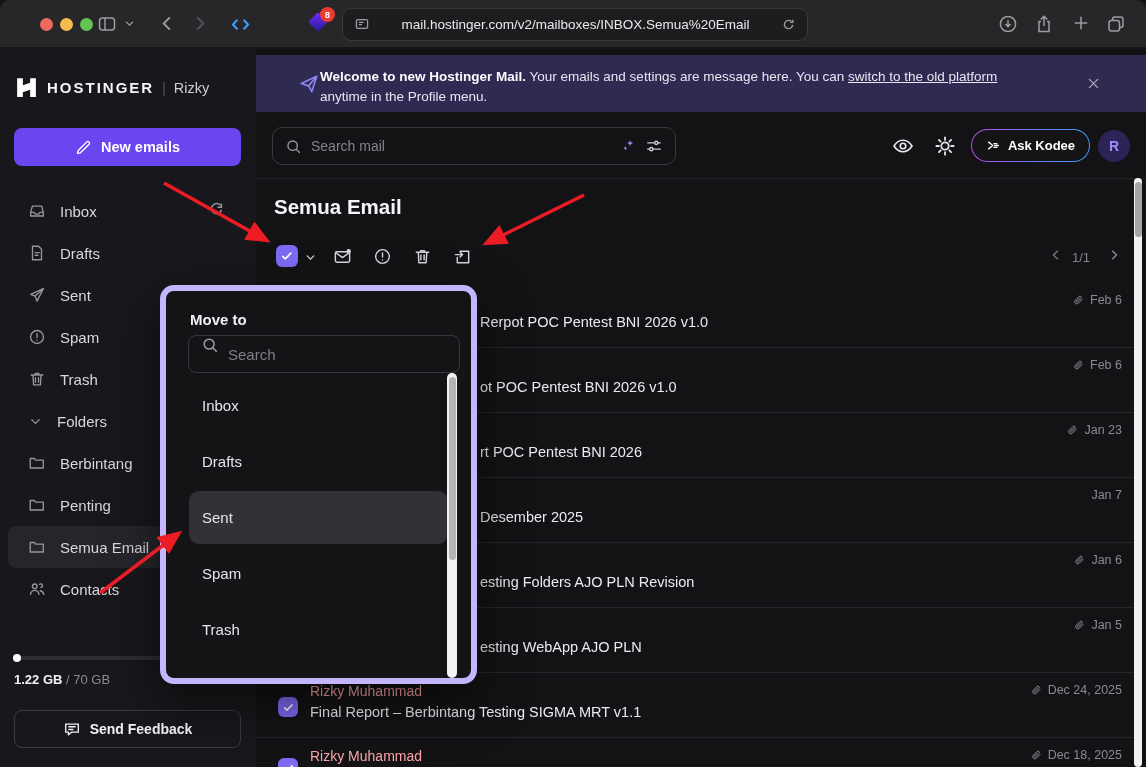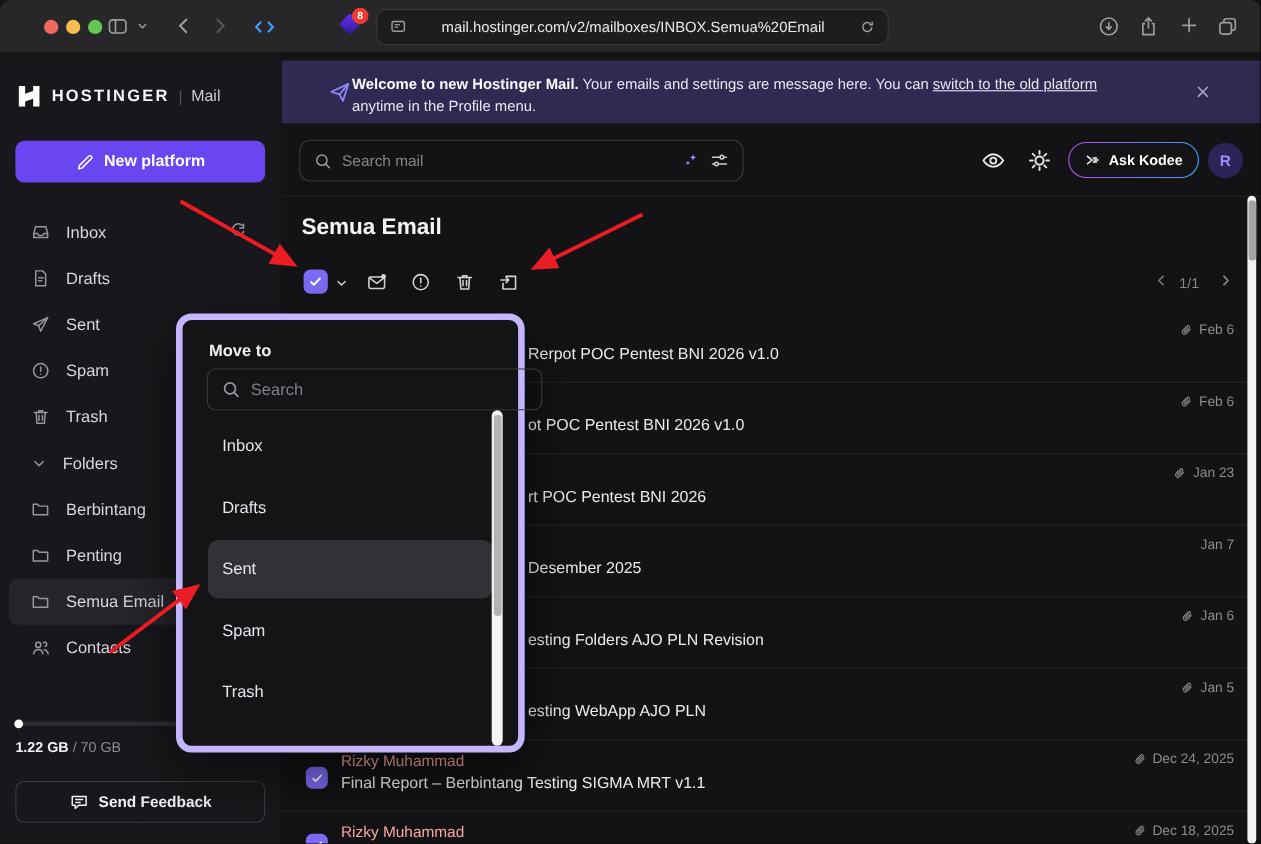--- a/index.html
+++ b/index.html
@@ -62,21 +62,21 @@
 
   
   .hicon { position:absolute; top:86px; color:#e6e5ea; cursor:pointer; }
   .kodee { position:absolute; left:715px; top:81px; width:119px; height:33px; border-radius:17px; border:1.5px solid transparent; background:linear-gradient(#141416,#141416) padding-box, linear-gradient(90deg,#b44df0,#3aa0ff) border-box; display:flex; align-items:center; justify-content:center; gap:7px; color:#fff; font-size:13px; font-weight:bold; cursor:pointer; }
   .avatar { position:absolute; left:842px; top:82px; width:32px; height:32px; border-radius:50%; background:#2c2356; color:#9f8cff; font-weight:bold; font-size:14px; display:flex; align-items:center; justify-content:center; cursor:pointer; }
   .close-x { position:absolute; left:830px; top:21px; color:#a9a7b8; cursor:pointer; }
 
   
   .popup { position:absolute; left:160px; top:285px; width:317px; height:399px; background:#141417; border:6px solid #c4b5fd; border-radius:14px; box-shadow:0 18px 50px rgba(0,0,0,.55); z-index:5; }
   .pop-title { position:absolute; left:24px; top:20px; font-size:15px; font-weight:bold; color:#f1f0f5; }
-  .pop-search { position:absolute; left:22px; top:44px; width:305px; height:38px; border:1px solid #39383e; border-radius:8px; display:flex; align-items:center; padding:0 12px; gap:9px; }
+  .pop-search { position:absolute; left:22px; top:44px; width:272px; height:38px; border:1px solid #39383e; border-radius:8px; display:flex; padding:0 12px; gap:9px; }
   .pop-search input { flex:1; background:transparent; border:none; outline:none; color:#e9e8ec; font-size:15px; font-family:inherit; }
   .pop-search input::placeholder { color:#807e88; }
   .pop-item { position:absolute; left:12px; width:282px; height:56px; line-height:56px; padding-left:24px; color:#e6e4ec; font-size:15px; cursor:pointer; border-radius:10px; }
   .pop-item.hl { left:23px; width:259px; height:53px; line-height:53px; padding-left:13px; background:#323137; }
   .pop-scroll { position:absolute; left:281px; top:82px; width:10px; height:305px; background:#f3f3f4; border-radius:5px; }
   .pop-thumb { position:absolute; left:1.5px; top:4px; width:7px; height:183px; background:#b3b3b6; border-radius:3.5px; cursor:pointer; }
 
   .arrows { position:absolute; left:0; top:0; z-index:9; pointer-events:none; }
 </style>
 </head>
@@ -163,28 +163,28 @@
     </span>
   </div>
 
   <div class="sidebar">
     <div class="brand">
       <svg width="25" height="23" viewBox="0 0 24 22">
           <path fill="#ffffff" d="M3 2h5.5v6.8l7-2.3V2H21v18h-5.5v-6.8l-7 2.3V20H3z"></path>
         </svg>
       <span class="brandname">HOSTINGER</span>
       <span class="branddiv">|</span>
-      <span class="brandprod">Mail</span>
+      <span class="brandprod">Rizky</span>
     </div>
 
     <div class="newmsg">
       <svg width="17" height="17" viewBox="0 0 20 20" fill="none" stroke="#fff" stroke-width="1.6" stroke-linecap="round" stroke-linejoin="round">
           <path d="M3 17l.7-3.4L13.9 3.4a1.6 1.6 0 0 1 2.3 0l.4.4a1.6 1.6 0 0 1 0 2.3L6.4 16.3 3 17z"></path>
         </svg>
-      <span>New platform</span>
+      <span>New emails</span>
     </div>
 
     <div class="nav-item" style="top:142px">
       <span class="ni">
           <svg width="18" height="18" viewBox="0 0 20 20" fill="none" stroke="currentColor" stroke-width="1.5" stroke-linecap="round" stroke-linejoin="round">
             <path d="M4.8 4.5h10.4L17 11.5v4H3v-4l1.8-7z"></path>
             <path d="M3 11.5h3.8l1.4 2h3.6l1.4-2H17"></path>
           </svg>
         </span>
       <span>Inbox</span>

